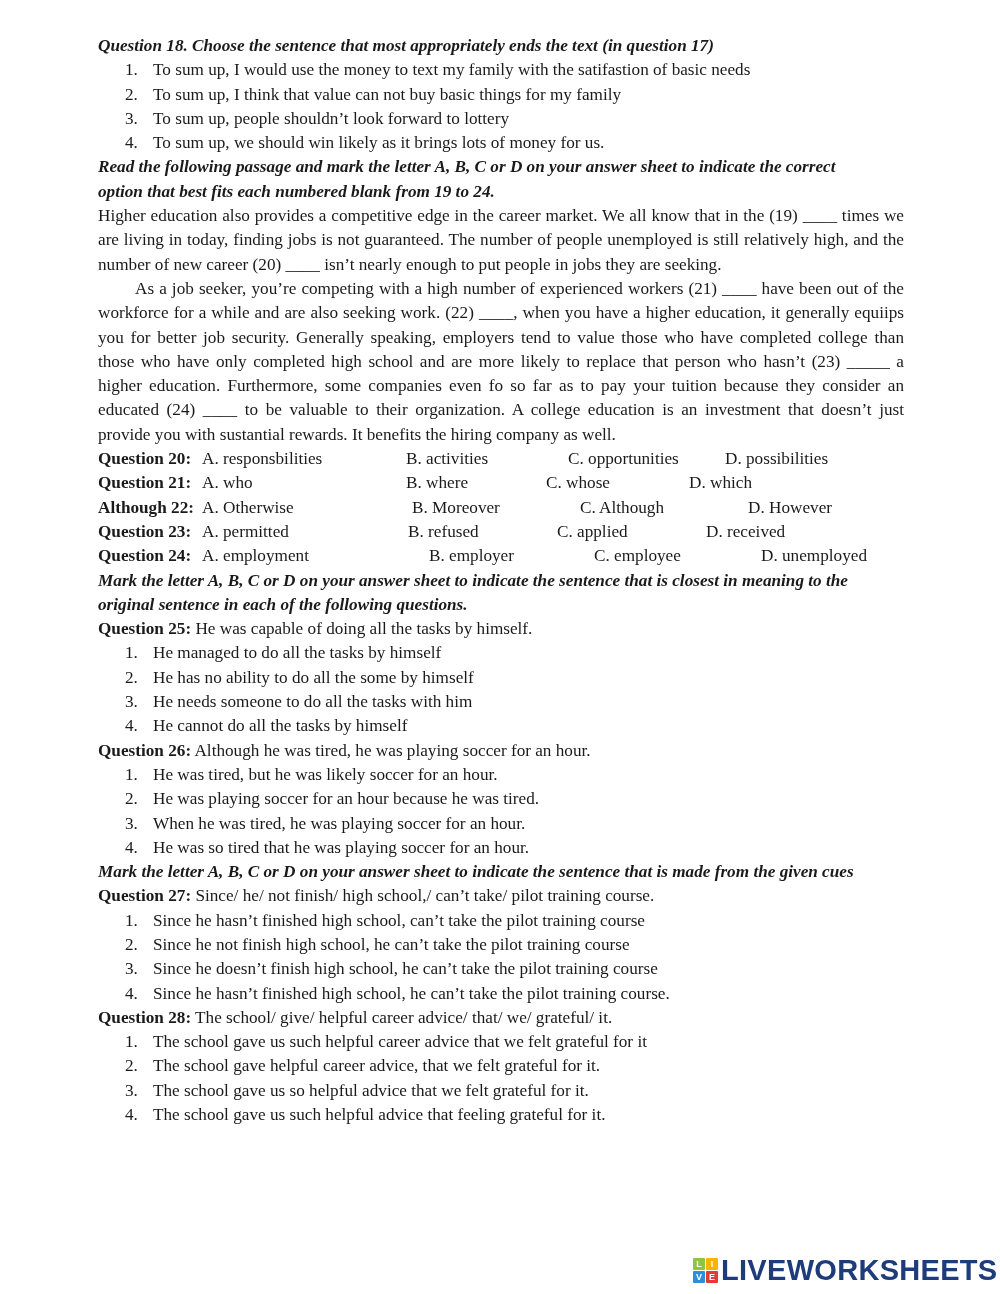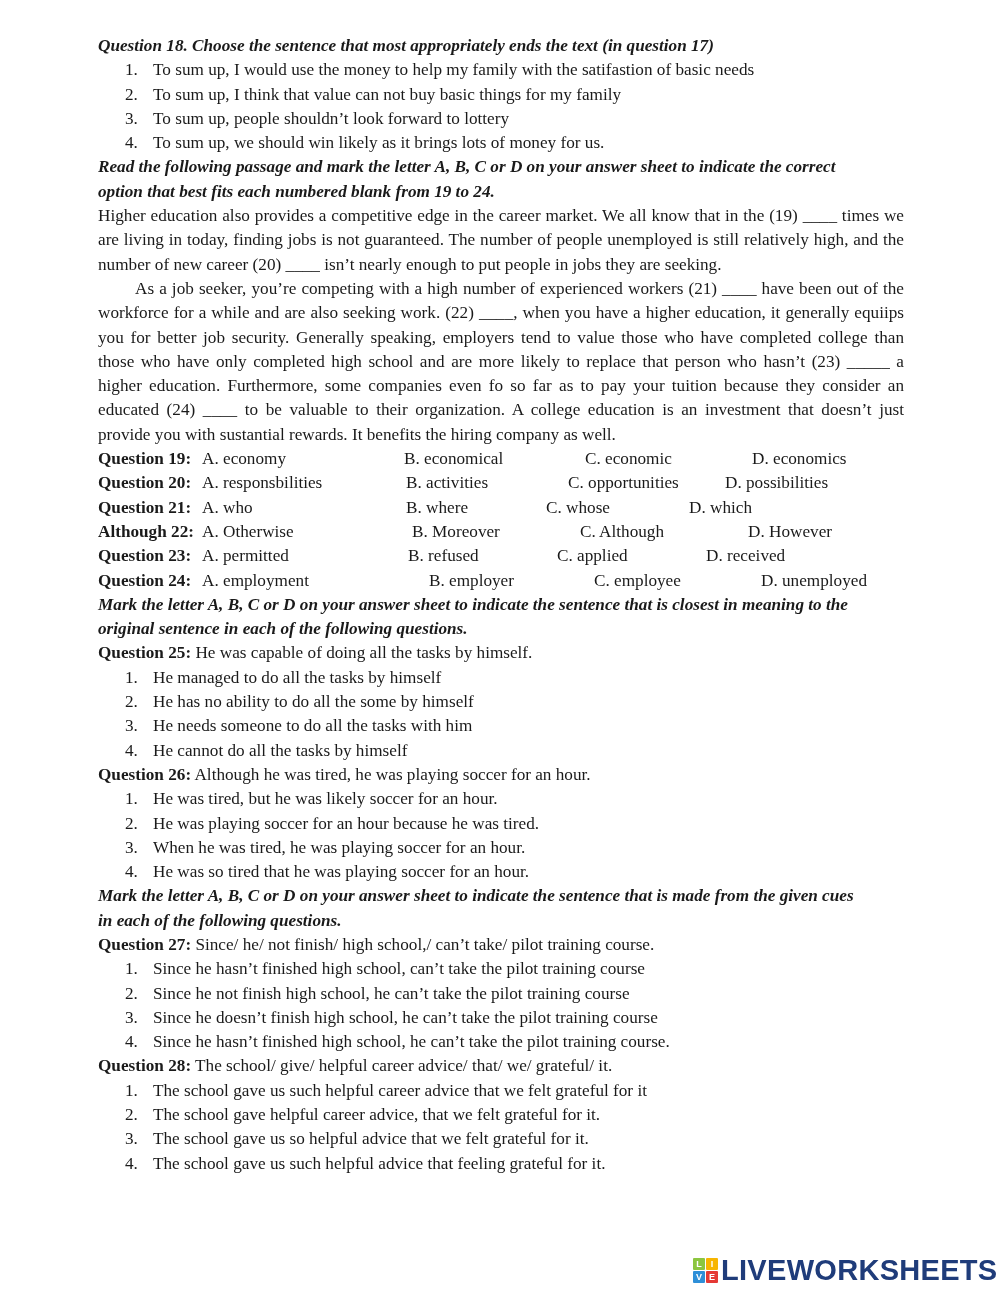--- a/index.html
+++ b/index.html
@@ -25,21 +25,21 @@
 </style>
 </head>
 <body>
 
 <div class="page">
 
   <div class="line inst">Question 18. Choose the sentence that most appropriately ends the text (in question 17)</div>
   <div>
     <div class="line ol">
         <span class="num">1.</span>
-        <span class="txt">To sum up, I would use the money to help my family with the satifastion of basic needs</span>
+        <span class="txt">To sum up, I would use the money to text my family with the satifastion of basic needs</span>
       </div>
     <div class="line ol">
         <span class="num">2.</span>
         <span class="txt">To sum up, I think that value can not buy basic things for my family</span>
       </div>
     <div class="line ol">
         <span class="num">3.</span>
         <span class="txt">To sum up, people shouldn’t look forward to lottery</span>
       </div>
     <div class="line ol">
@@ -49,27 +49,20 @@
   </div>
 
   <div class="line inst">Read the following passage and mark the letter A, B, C or D on your answer sheet to indicate the correct</div>
   <div class="line inst">option that best fits each numbered blank from 19 to 24.</div>
   <div class="para">
     <p>Higher education also provides a competitive edge in the career market. We all know that in the (19) ____ times we are living in today, finding jobs is not guaranteed. The number of people unemployed is still relatively high, and the number of new career (20) ____ isn’t nearly enough to put people in jobs they are seeking.</p>
     <p class="indent">As a job seeker, you’re competing with a high number of experienced workers (21) ____ have been out of the workforce for a while and are also seeking work. (22) ____, when you have a higher education, it generally equiips you for better job security. Generally speaking, employers tend to value those who have completed college than those who have only completed high school and are more likely to replace that person who hasn’t (23) _____ a higher education. Furthermore, some companies even fo so far as to pay your tuition because they consider an educated (24) ____ to be valuable to their organization. A college education is an investment that doesn’t just provide you with sustantial rewards. It benefits the hiring company as well.</p>
   </div>
 
   <div>
-    <div class="optrow">
-      <span class="opt q" style="left:0">Question 19:</span>
-      <span class="opt" style="left:104px">A. economy</span>
-      <span class="opt" style="left:306px">B. economical</span>
-      <span class="opt" style="left:487px">C. economic</span>
-      <span class="opt" style="left:654px">D. economics</span>
-    </div>
     <div class="optrow">
       <span class="opt q" style="left:0">Question 20:</span>
       <span class="opt" style="left:104px">A. responsbilities</span>
       <span class="opt" style="left:308px">B. activities</span>
       <span class="opt" style="left:470px">C. opportunities</span>
       <span class="opt" style="left:627px">D. possibilities</span>
     </div>
     <div class="optrow">
       <span class="opt q" style="left:0">Question 21:</span>
       <span class="opt" style="left:104px">A. who</span>
@@ -133,21 +126,20 @@
   <div class="line ol">
       <span class="num">3.</span>
       <span class="txt">When he was tired, he was playing soccer for an hour.</span>
     </div>
   <div class="line ol">
       <span class="num">4.</span>
       <span class="txt">He was so tired that he was playing soccer for an hour.</span>
     </div>
 
   <div class="line inst">Mark the letter A, B, C or D on your answer sheet to indicate the sentence that is made from the given cues</div>
-  <div class="line inst">in each of the following questions.</div>
 
   <div class="line"><span class="q">Question 27:</span><span> Since/ he/ not finish/ high school,/ can’t take/ pilot training course.</span></div>
   <div class="line ol">
       <span class="num">1.</span>
       <span class="txt">Since he hasn’t finished high school, can’t take the pilot training course</span>
     </div>
   <div class="line ol">
       <span class="num">2.</span>
       <span class="txt">Since he not finish high school, he can’t take the pilot training course</span>
     </div>

